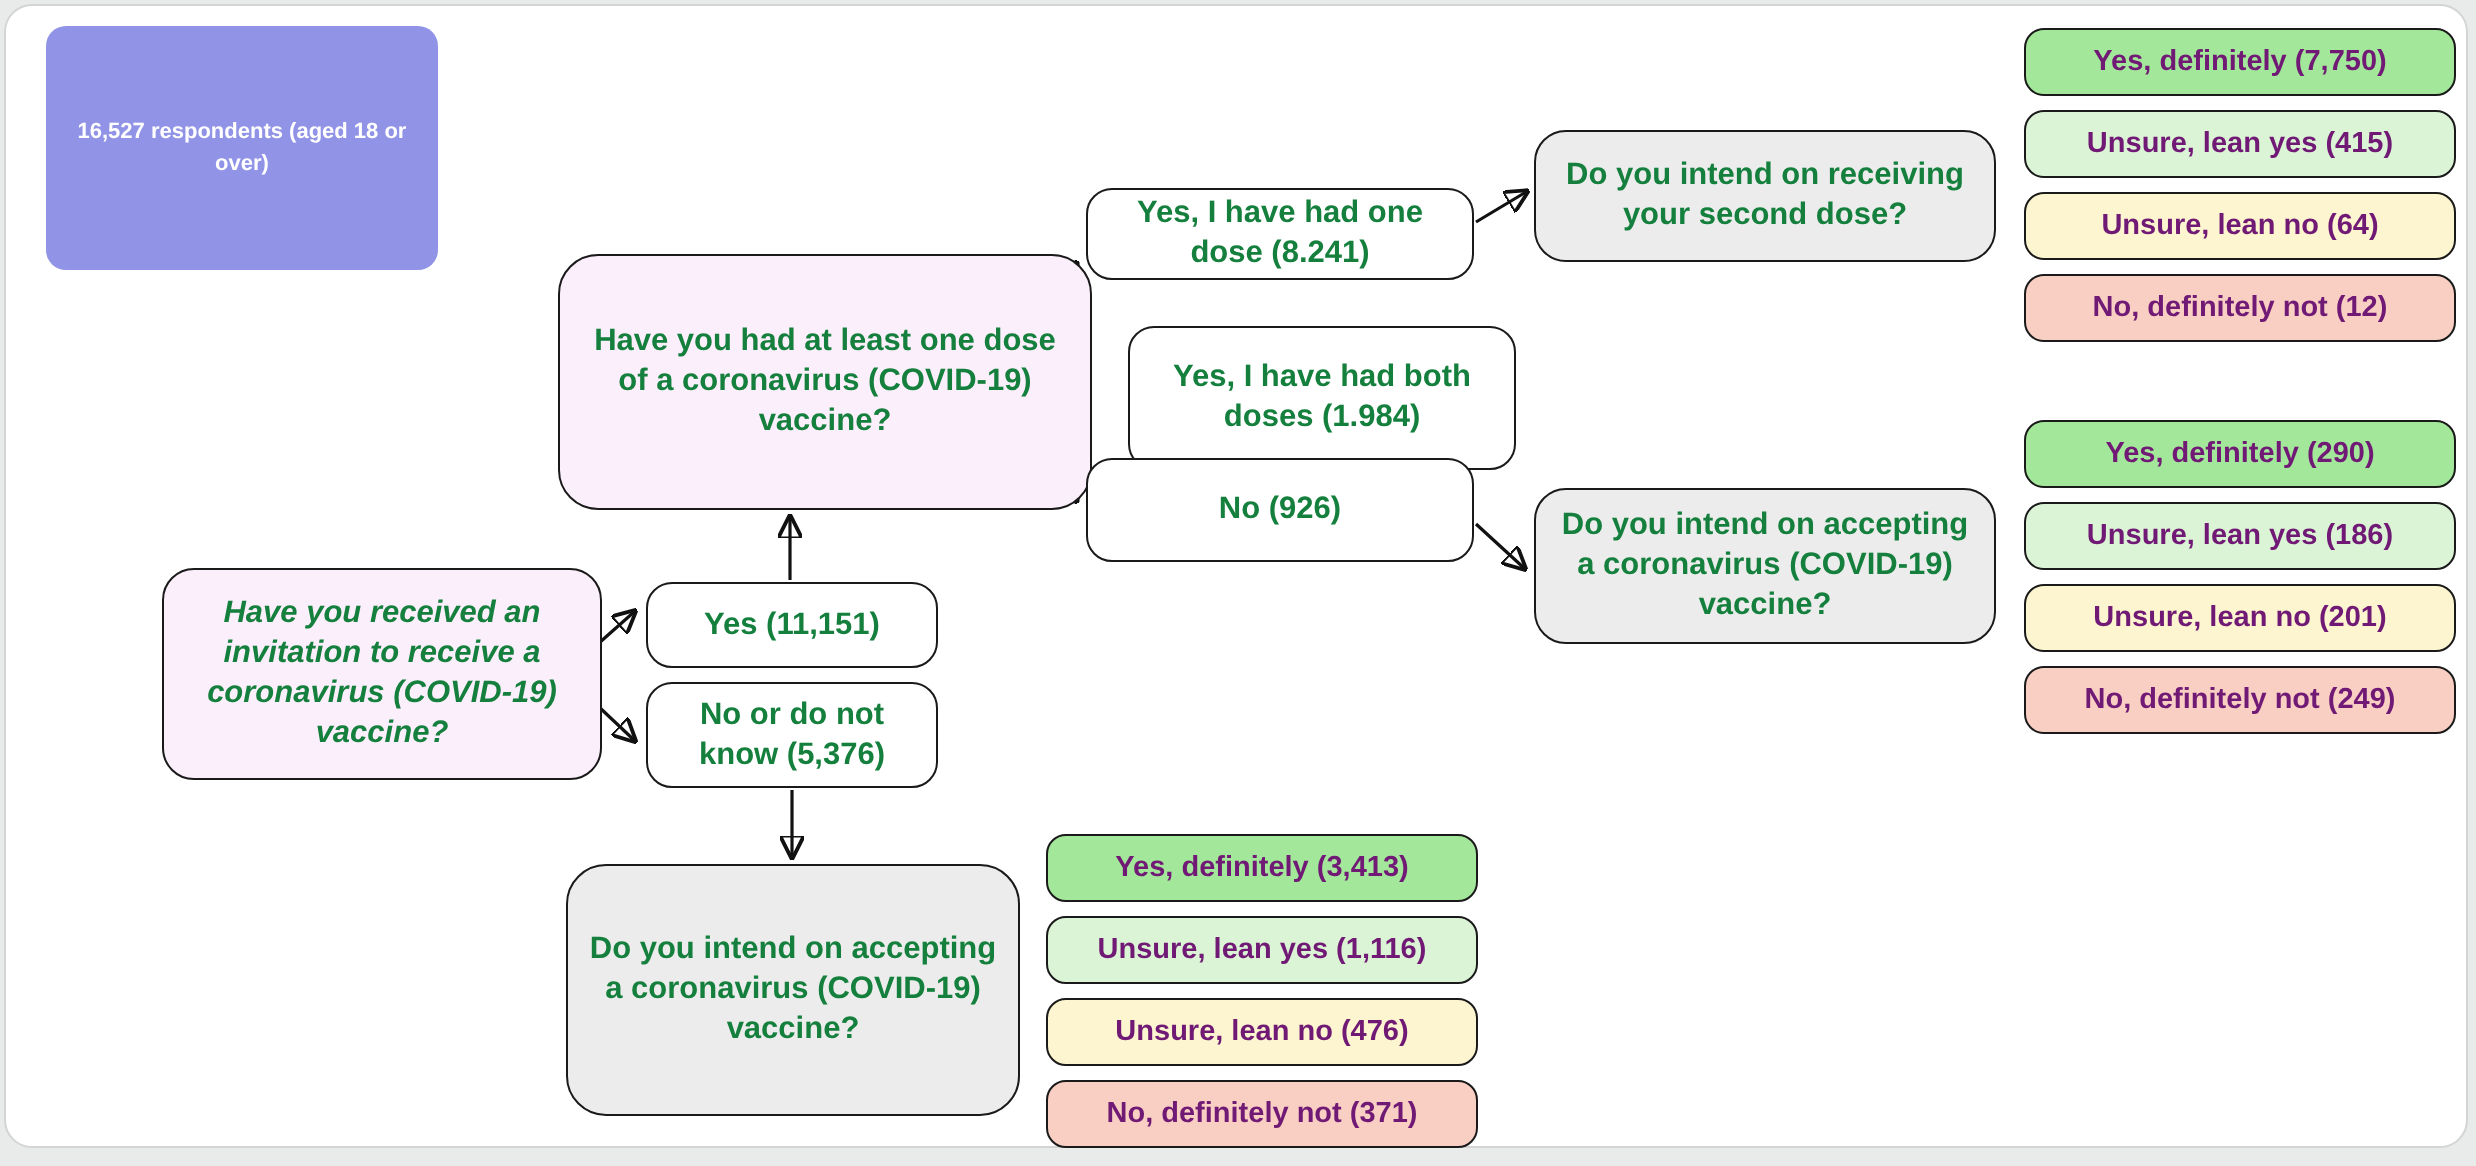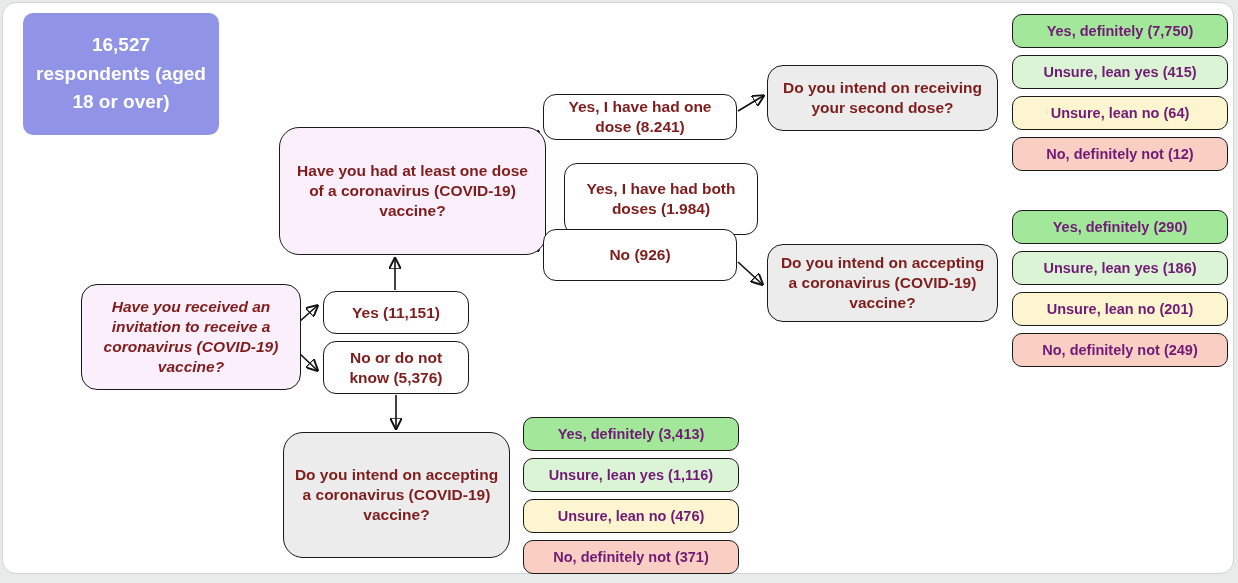--- a/index.html
+++ b/index.html
@@ -11,28 +11,28 @@
     -webkit-font-smoothing:antialiased;
   }
   .stage{position:absolute;left:0;top:0;width:1238px;height:583px;}
   .card{
     position:absolute;left:2px;top:2px;width:1230px;height:570px;
     background:#ffffff;border:1px solid #d4d4d4;border-radius:14px;
   }
   .node{
     position:absolute;display:flex;align-items:center;justify-content:center;
     text-align:center;box-sizing:border-box;
-    color:#7f1d1d;font-weight:bold;line-height:1.28;
+    color:#15803d;font-weight:bold;line-height:1.28;
   }
   .q{background:var(--pink,#fbeffb);border:1.6px solid #1a1a1a;font-size:15.5px;padding:8px 10px;}
   .gray-q{background:var(--gray,#ececec);border:1.6px solid #1a1a1a;font-size:15.5px;padding:8px 10px;}
   .ans{background:#ffffff;border:1.6px solid #1a1a1a;border-radius:13px;font-size:15.5px;padding:4px 8px;}
   .root{
     background:var(--purple,#9194e6);color:#ffffff;border:none;border-radius:10px;
-    font-size:19px;line-height:1.5;padding:8px 12px;
+    font-size:11px;line-height:1.5;padding:8px 12px;
   }
   .outcome{
     position:absolute;width:216px;height:34px;box-sizing:border-box;
     border:1.4px solid #1a1a1a;border-radius:10px;
     display:flex;align-items:center;justify-content:center;
     font-size:14.5px;font-weight:bold;color:#701a75;text-align:center;
   }
   .outcome[data-color="green"]{background:var(--green,#a3e79a);}
   .outcome[data-color="light_green"]{background:var(--light-green,#dcf4d6);}
   .outcome[data-color="yellow"]{background:var(--yellow,#fdf5cf);}

